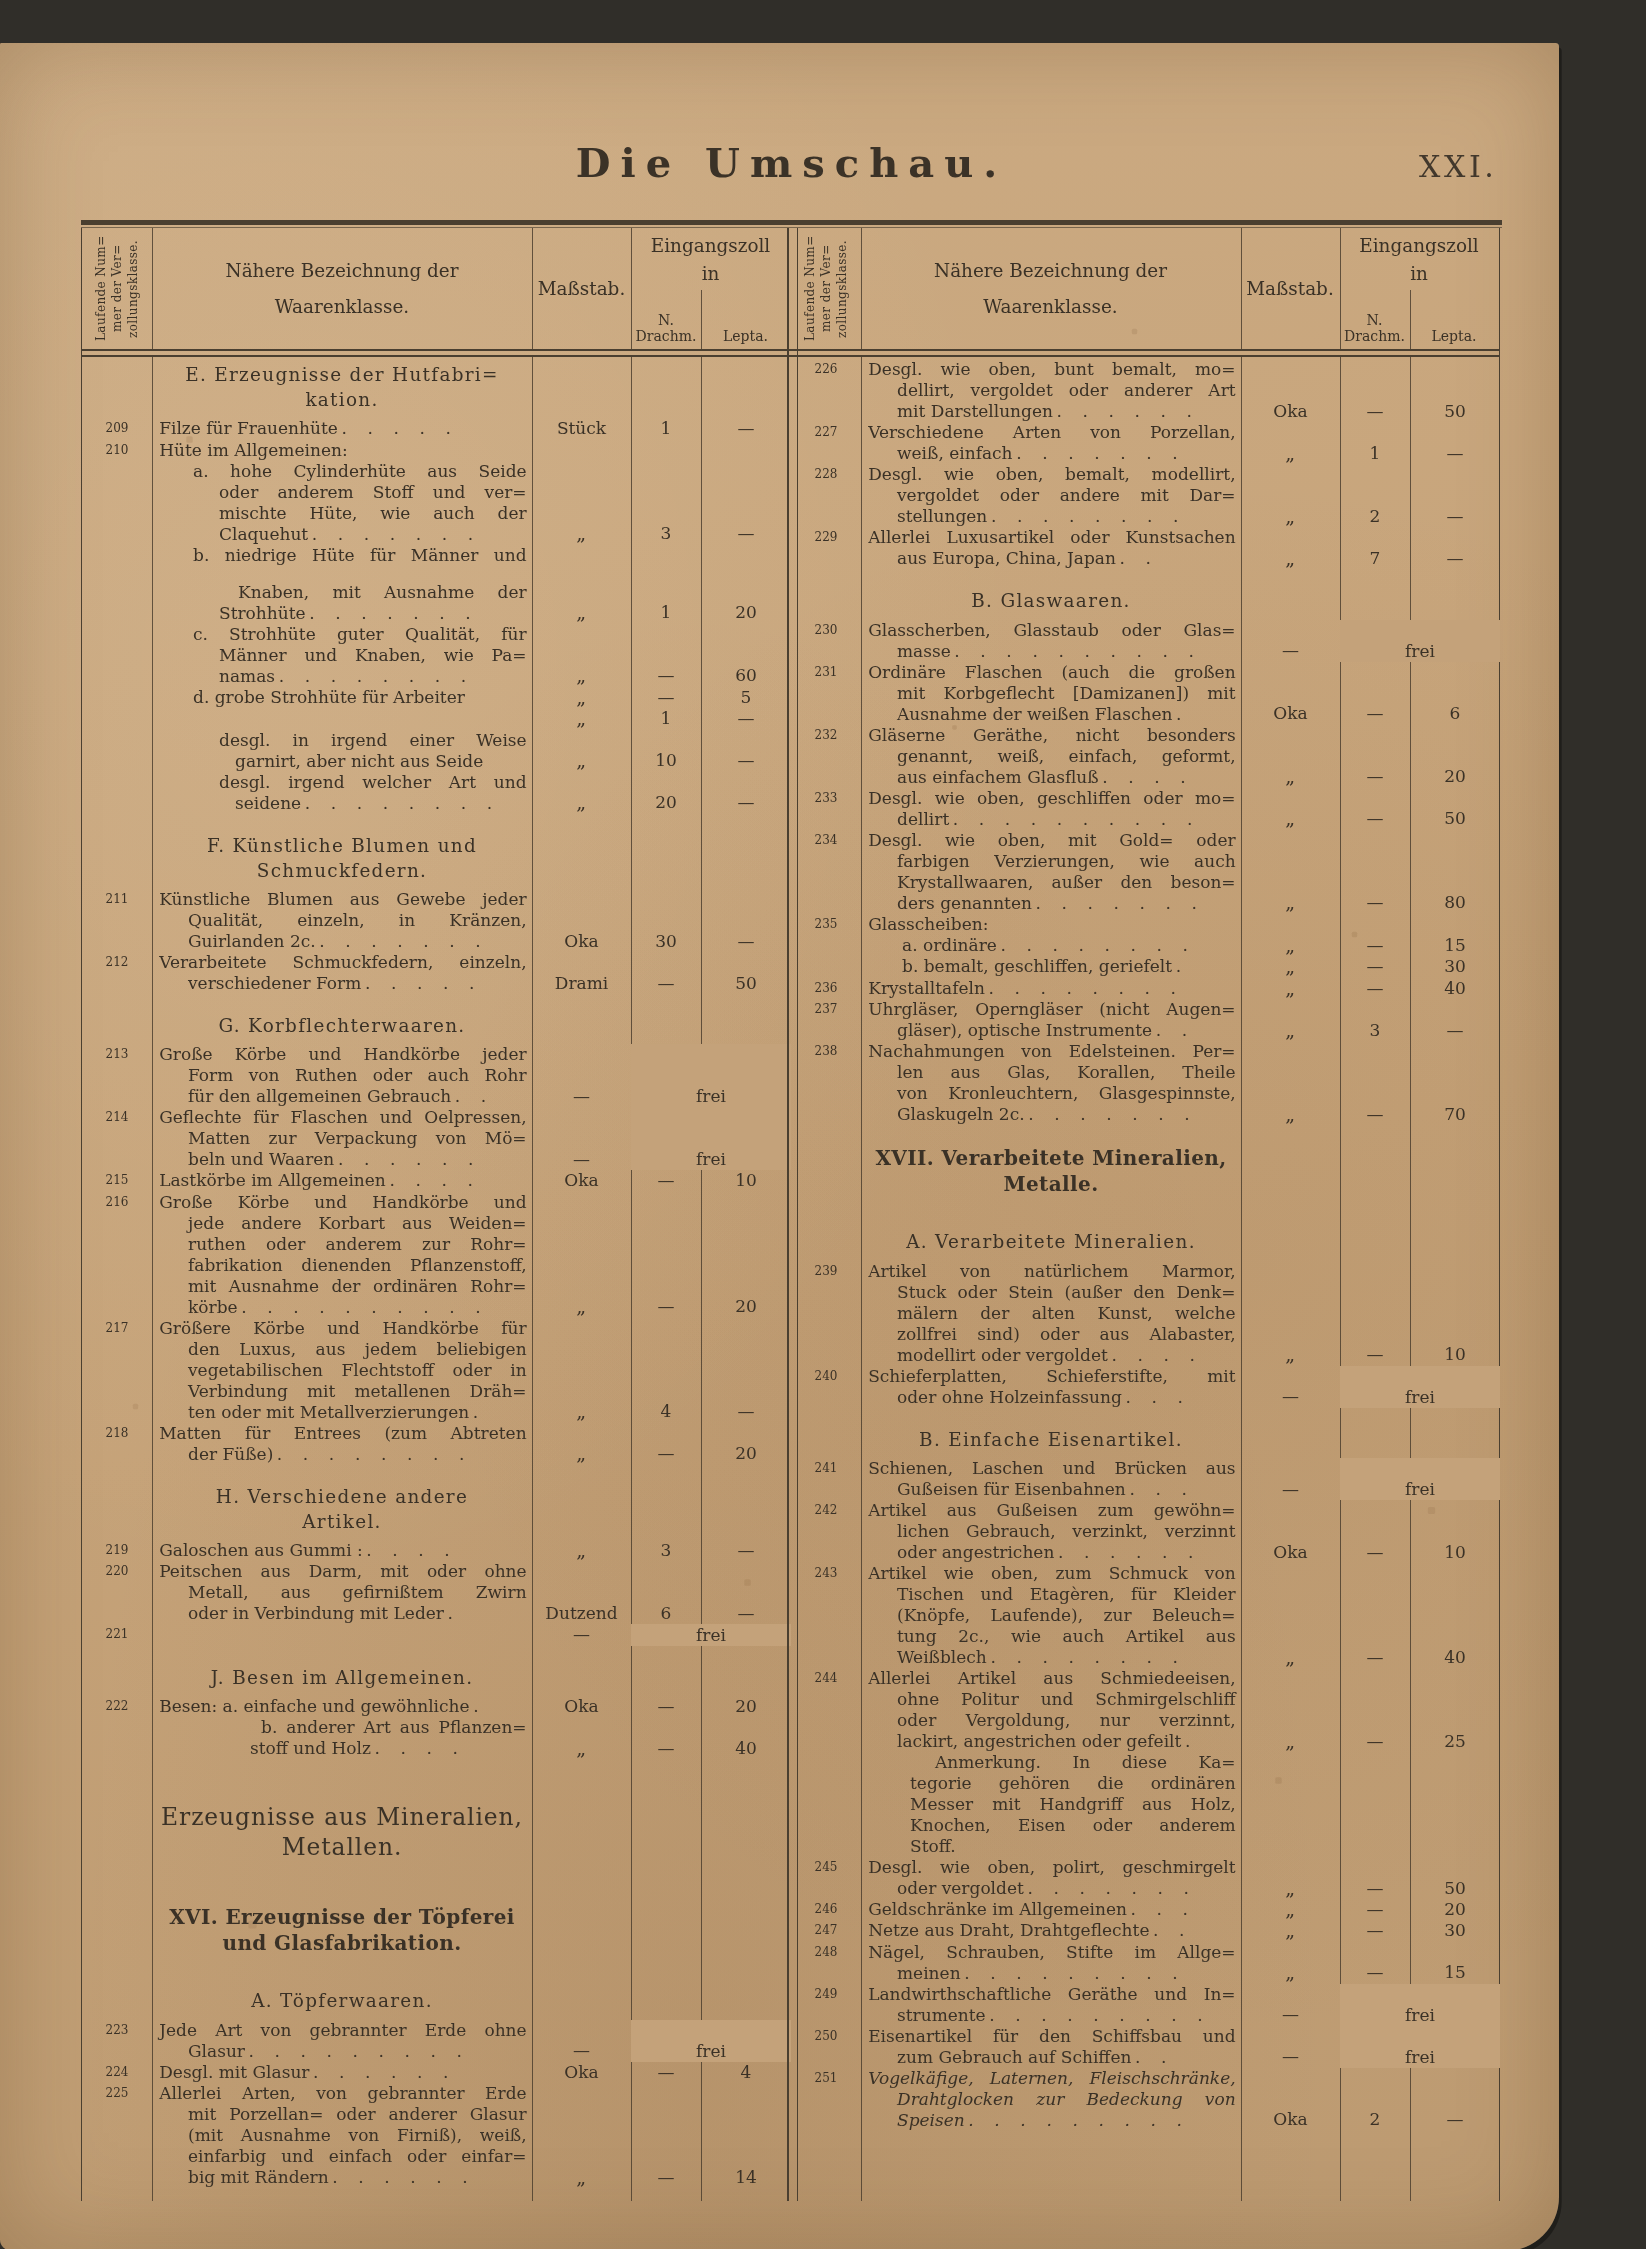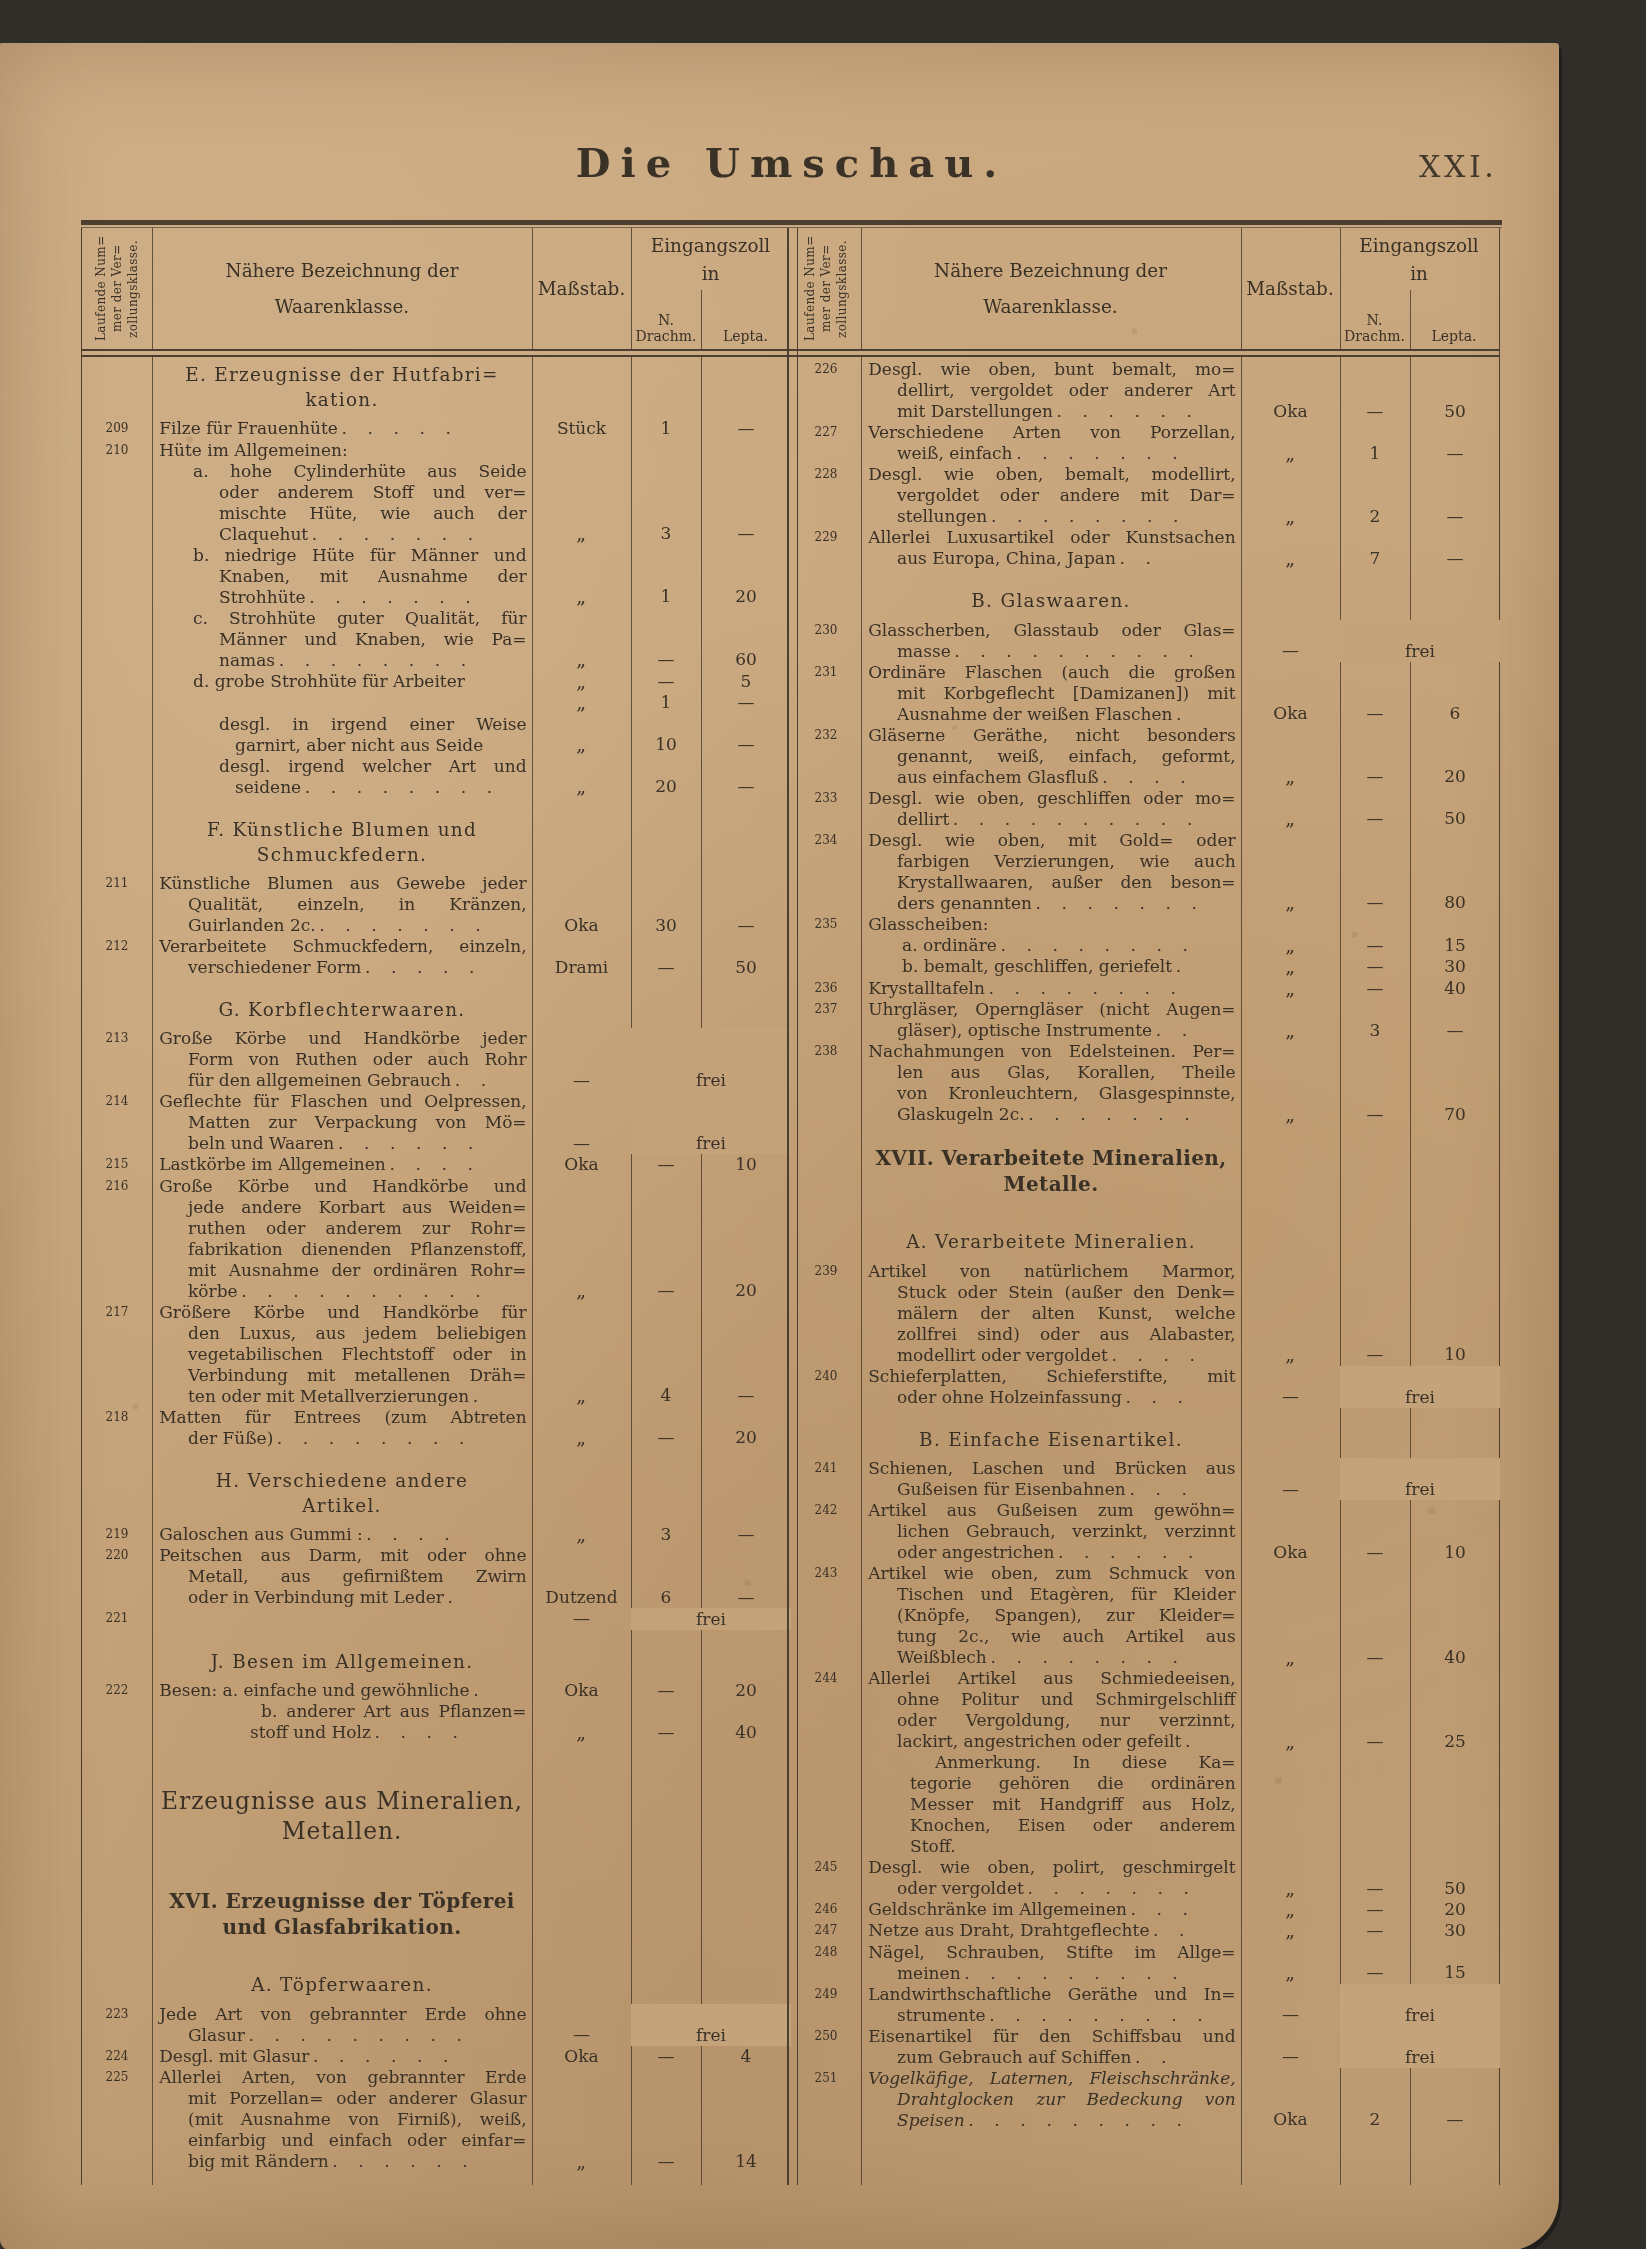--- a/index.html
+++ b/index.html
@@ -189,21 +189,21 @@
                 <div class="line fill" style="padding-left: 67px;">mischte Hüte, wie auch der</div>
                 <div class="line" style="padding-left: 67px;"><span>Claquehut</span><span class="dots">. . . . . . .</span></div>
               </div>
               <div class="c-val c-mass" style="grid-row: 4;">
                 <span class="ditto">„</span>
               </div>
               <div class="c-val c-dr" style="grid-row: 4;">3</div>
               <div class="c-val c-lp" style="grid-row: 4;">—</div>
               <div class="c-desc" style="grid-row: 5;">
                 <div class="line fill" style="padding-left: 41px;">b. niedrige Hüte für Männer und</div>
-                <div class="line fill" style="padding-left: 67px;">Knaben, mit Ausnahme der</div>
+                <div class="line fill" style="padding-left: 86px; margin-top: 16px;">Knaben, mit Ausnahme der</div>
                 <div class="line" style="padding-left: 67px;"><span>Strohhüte</span><span class="dots">. . . . . . .</span></div>
               </div>
               <div class="c-val c-mass" style="grid-row: 5;">
                 <span class="ditto">„</span>
               </div>
               <div class="c-val c-dr" style="grid-row: 5;">1</div>
               <div class="c-val c-lp" style="grid-row: 5;">20</div>
               <div class="c-desc" style="grid-row: 6;">
                 <div class="line fill" style="padding-left: 41px;">c. Strohhüte guter Qualität, für</div>
                 <div class="line fill" style="padding-left: 67px;">Männer und Knaben, wie Pa=</div>
@@ -583,21 +583,21 @@
                 <div class="line fill" style="padding-left: 36px;">lichen Gebrauch, verzinkt, verzinnt</div>
                 <div class="line" style="padding-left: 36px;"><span>oder angestrichen</span><span class="dots">. . . . . .</span></div>
               </div>
               <div class="c-val c-mass" style="grid-row: 23;">Oka</div>
               <div class="c-val c-dr" style="grid-row: 23;">—</div>
               <div class="c-val c-lp" style="grid-row: 23;">10</div>
               <div class="c-num" style="grid-row: 24;">243</div>
               <div class="c-desc" style="grid-row: 24;">
                 <div class="line fill" style="padding-left: 7.2px;">Artikel wie oben, zum Schmuck von</div>
                 <div class="line fill" style="padding-left: 36px;">Tischen und Etagèren, für Kleider</div>
-                <div class="line fill" style="padding-left: 36px;">(Knöpfe, Spangen), zur Kleider=</div>
+                <div class="line fill" style="padding-left: 36px;">(Knöpfe, Laufende), zur Beleuch=</div>
                 <div class="line fill" style="padding-left: 36px;">tung 2c., wie auch Artikel aus</div>
                 <div class="line" style="padding-left: 36px;"><span>Weißblech</span><span class="dots">. . . . . . . .</span></div>
               </div>
               <div class="c-val c-mass" style="grid-row: 24;">
                 <span class="ditto">„</span>
               </div>
               <div class="c-val c-dr" style="grid-row: 24;">—</div>
               <div class="c-val c-lp" style="grid-row: 24;">40</div>
               <div class="c-num" style="grid-row: 25;">244</div>
               <div class="c-desc" style="grid-row: 25;">

